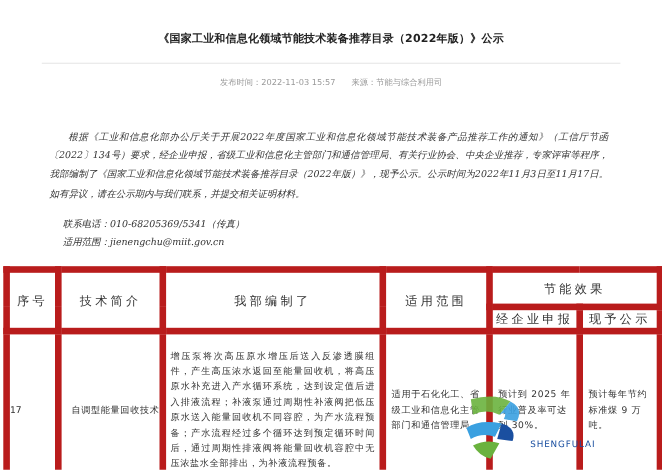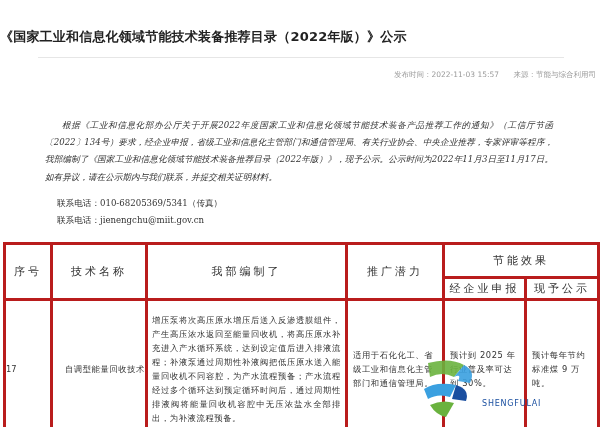--- a/index.html
+++ b/index.html
@@ -1,34 +1,34 @@
 <!DOCTYPE html>
 <html><head>
 <meta charset="utf-8">
 <style>
   html, body { margin: 0; padding: 0; background: #ffffff; }
   body { width: 602px; height: 427px; position: relative; overflow: hidden;
          font-family: "DejaVu Sans", "Liberation Sans", sans-serif; color: #222; }
-  .title { position: absolute; top: 28px; left: 0; width: 602px; text-align: left;
-           font-size: 13px; font-weight: bold; color: #222; letter-spacing: 0.2px; }
+  .title { position: absolute; top: 28px; left: 0; width: 602px; text-align: center;
+           font-size: 10px; font-weight: bold; color: #222; letter-spacing: 0.2px; }
   .sep { position: absolute; top: 57px; left: 38px; width: 526px; height: 1px; background: #e6e6e6; }
-  .meta { position: absolute; top: 70px; left: 0; width: 602px; text-align: right;
+  .meta { position: absolute; top: 70px; left: 0; width: 602px; text-align: center;
           font-size: 7.5px; color: #9a9a9a; }
   .meta span { margin: 0 6px; }
   .body-text { position: absolute; top: 117px; left: 45px; width: 508px;
                font-family: "DejaVu Serif", "Liberation Serif", serif;
                font-size: 8.6px; line-height: 17.2px; color: #333; text-align: justify; }
   .body-text p { margin: 0; text-indent: 17px; font-style: italic; }
   .contact { position: absolute; left: 57px; font-family: "DejaVu Serif", "Liberation Serif", serif;
-             font-size: 8.6px; color: #333; }
+             font-size: 8.6px; color: #333; font-style: italic; }
   .contact.phone { top: 198px; }
   .contact.email { top: 215px; }
   table.tbl { position: absolute; top: 242px; left: 3px; width: 594px; border-collapse: collapse;
               table-layout: fixed; }
-  table.tbl td, table.tbl th { border: 3px solid #b91c1c; padding: 0; }
+  table.tbl td, table.tbl th { border: 6px solid #b91c1c; padding: 0; }
   table.tbl th { font-family: "DejaVu Serif", "Liberation Serif", serif; font-weight: normal;
                  font-size: 11px; letter-spacing: 3px; color: #333; text-align: center; }
   .h1 { height: 34px; }
   .h2 { height: 22px; }
   .tbl td { font-size: 8.3px; line-height: 14px; color: #333; vertical-align: middle; }
   .c-num { }
   .c-name { text-align: right; letter-spacing: 0.6px; }
   .c-desc { padding: 12px 4px !important; text-align: justify; letter-spacing: 0.6px; }
   .c-scope, .c-pot, .c-cap { padding: 0 5px !important; letter-spacing: 0.6px; }
   .row { height: 98px; }
@@ -45,37 +45,37 @@
 <div class="sep"></div>
 <div class="meta">
   <span>发布时间：2022-11-03 15:57</span>
   <span>来源：节能与综合利用司</span>
 </div>
 
 <div class="body-text">
   <p>根据《工业和信息化部办公厅关于开展2022年度国家工业和信息化领域节能技术装备产品推荐工作的通知》（工信厅节函〔2022〕134号）要求，经企业申报，省级工业和信息化主管部门和通信管理局、有关行业协会、中央企业推荐，专家评审等程序，我部编制了《国家工业和信息化领域节能技术装备推荐目录（2022年版）》，现予公示。公示时间为2022年11月3日至11月17日。如有异议，请在公示期内与我们联系，并提交相关证明材料。</p>
 </div>
 <div class="contact phone">联系电话：010-68205369/5341（传真）</div>
-<div class="contact email">联系电话：jienengchu@miit.gov.cn</div>
+<div class="contact email">适用范围：jienengchu@miit.gov.cn</div>
 
 <table class="tbl">
   <colgroup>
     <col style="width:47px">
       <col style="width:95px">
       <col style="width:200px">
     <col style="width:97px">
       <col style="width:82px">
       <col style="width:73px">
   </colgroup>
   <tbody>
       <tr class="h1">
     <th rowspan="2">序号</th>
-    <th rowspan="2">技术名称</th>
+    <th rowspan="2">技术简介</th>
     <th rowspan="2">我部编制了</th>
-    <th rowspan="2">推广潜力</th>
+    <th rowspan="2">适用范围</th>
     <th colspan="2">节能效果</th>
   </tr>
   <tr class="h2">
     <th>经企业申报</th>
     <th>现予公示</th>
   </tr>
   <tr class="row">
     <td class="c-num">17</td>
     <td class="c-name">自调型能量回收技术</td>
     <td class="c-desc">增压泵将次高压原水增压后送入反渗透膜组件，产生高压浓水返回至能量回收机，将高压原水补充进入产水循环系统，达到设定值后进入排液流程；补液泵通过周期性补液阀把低压原水送入能量回收机不同容腔，为产水流程预备；产水流程经过多个循环达到预定循环时间后，通过周期性排液阀将能量回收机容腔中无压浓盐水全部排出，为补液流程预备。</td>

